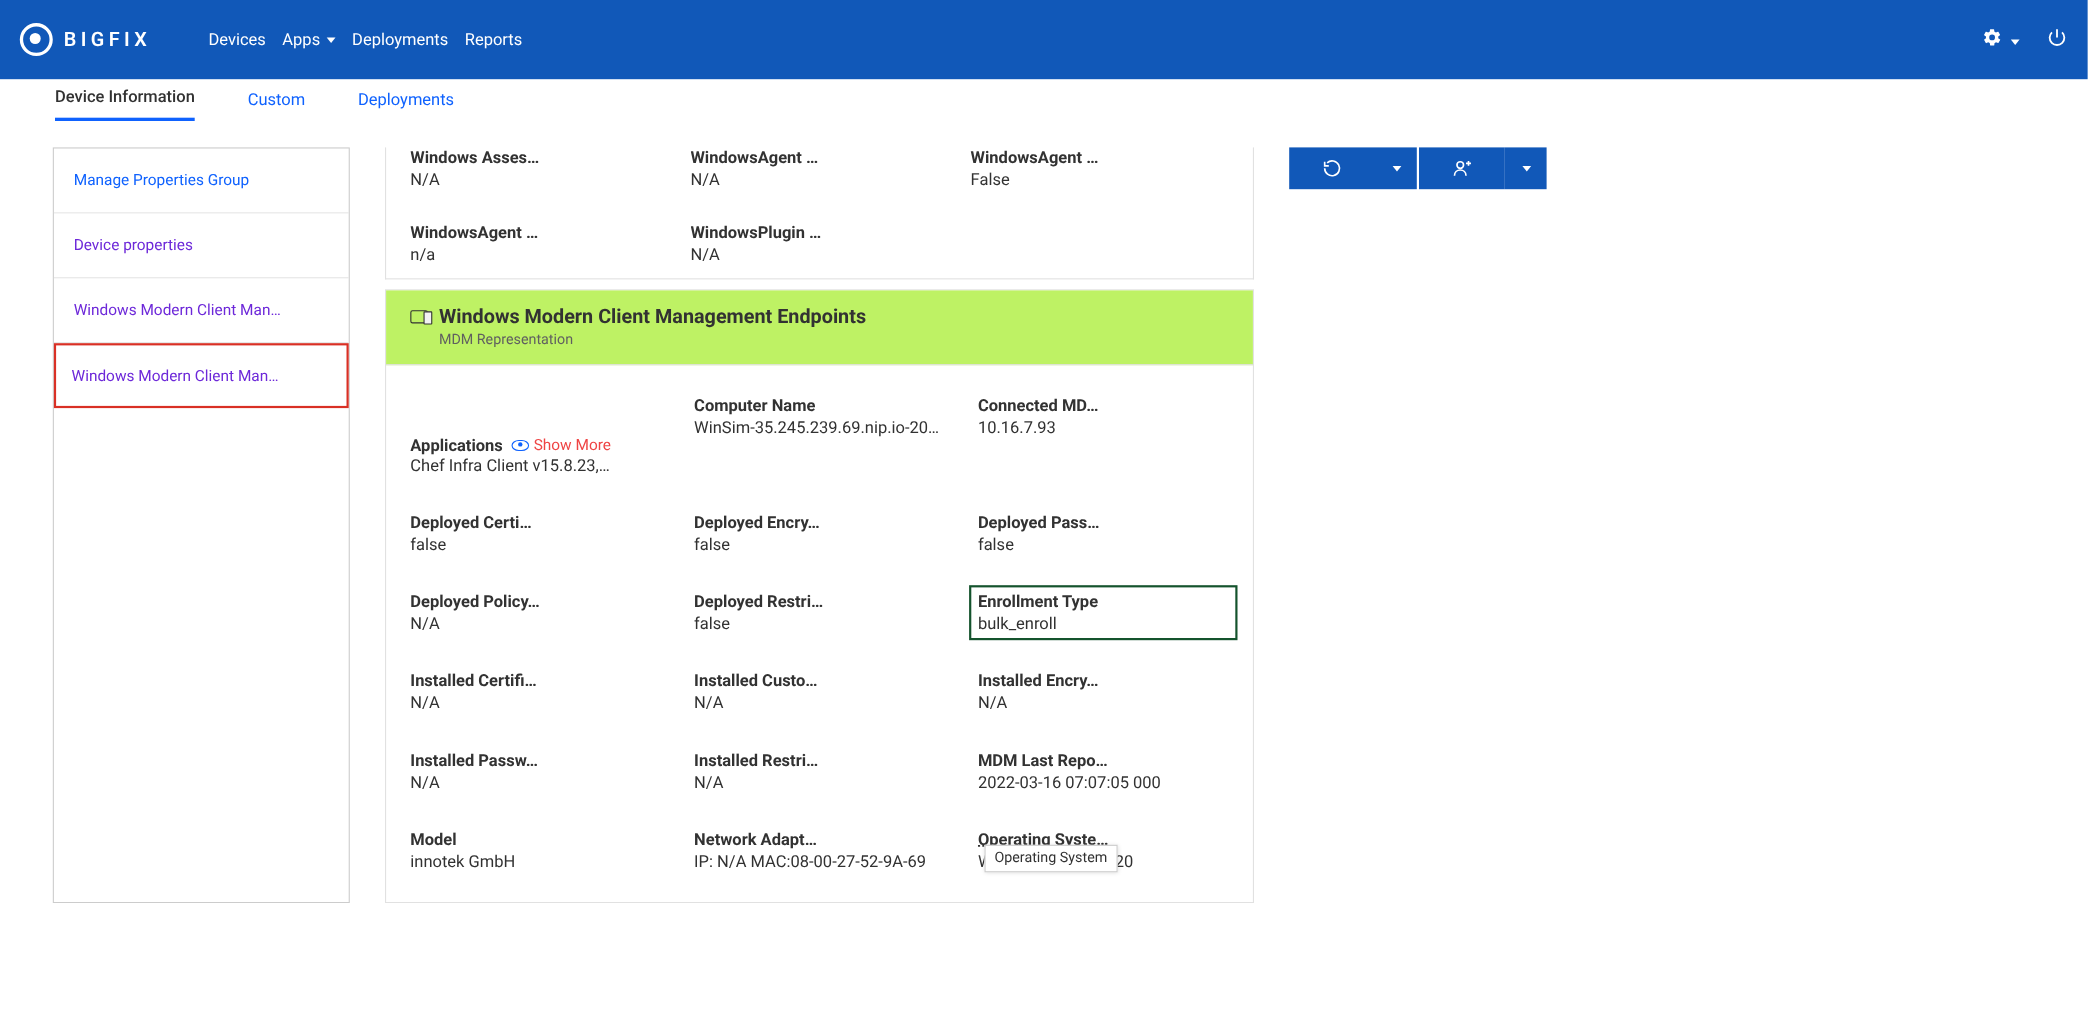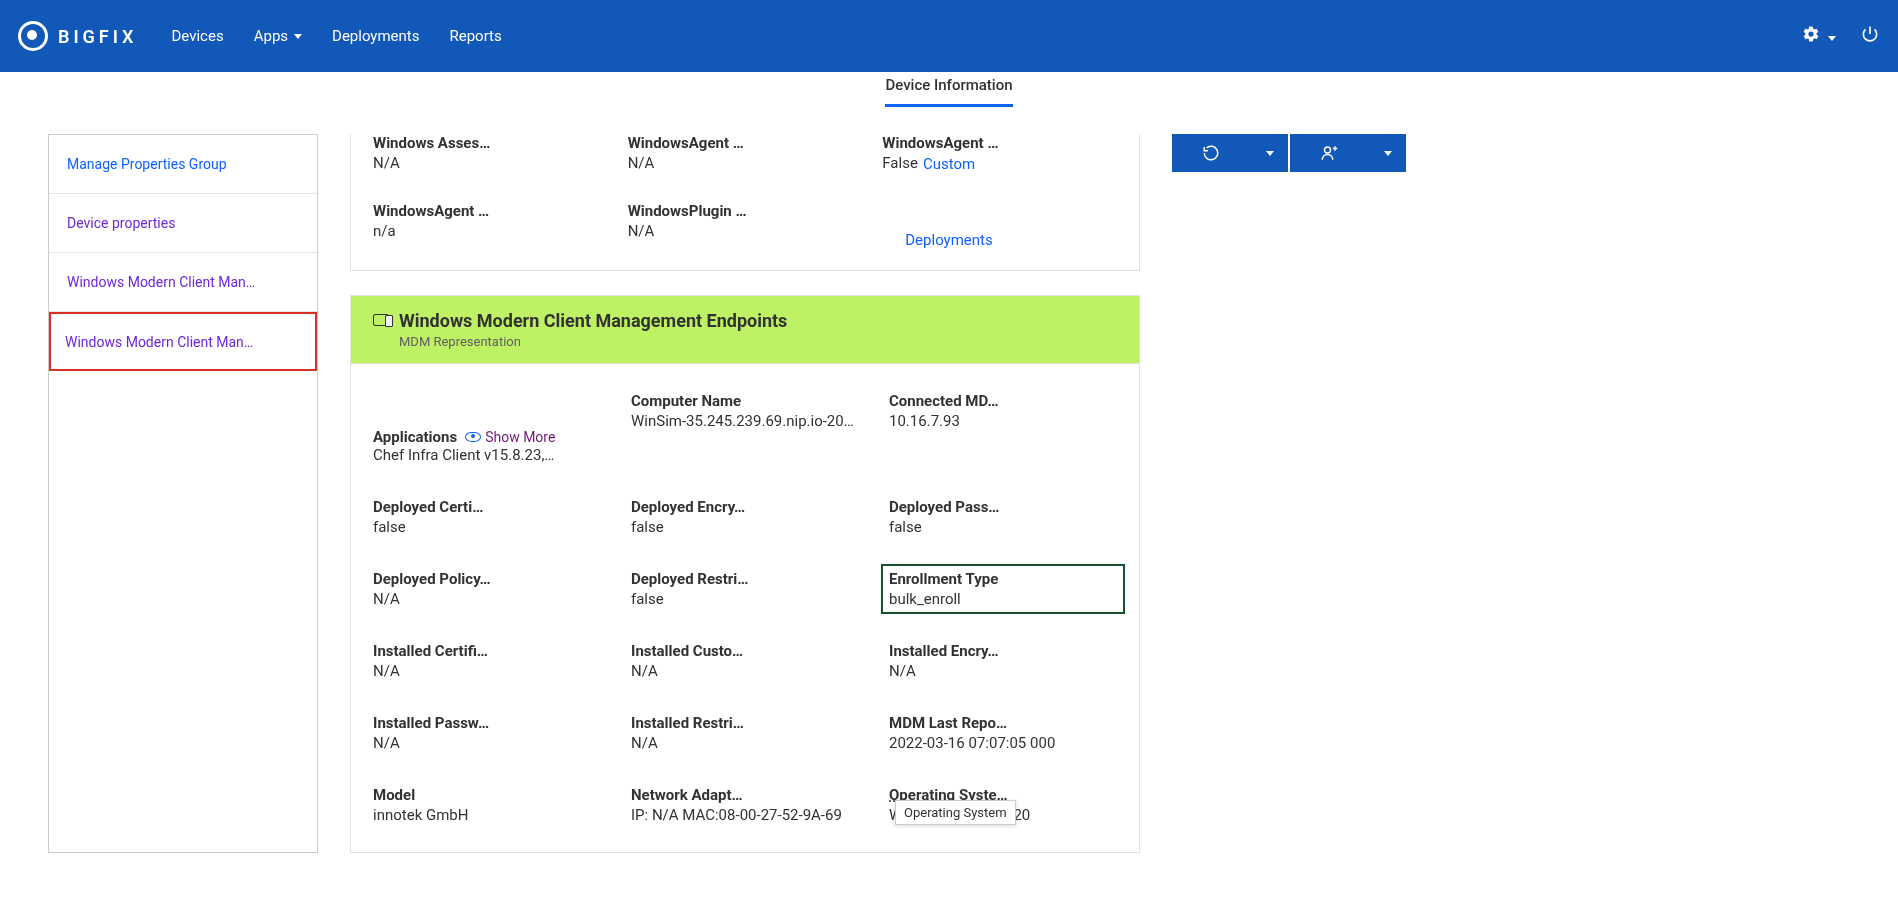--- a/index.html
+++ b/index.html
@@ -3,60 +3,60 @@
   <meta charset="utf-8">
   <style>
     * { margin: 0; padding: 0; box-sizing: border-box; font-family: -apple-system, BlinkMacSystemFont, "Segoe UI", Roboto, Arial, sans-serif; }
     body { background: #ffffff; color: #333; }
     
     
     .topbar { background: #1158b8; height: 72px; display: flex; align-items: center; padding: 0 18px; color: #fff; }
     .logo { display: flex; align-items: center; font-weight: 600; letter-spacing: 4px; font-size: 18px; }
     .logo-circle { width: 30px; height: 30px; border: 3px solid #fff; border-radius: 50%; margin-right: 10px; display: flex; align-items: center; justify-content: center; position: relative; }
     .logo-circle::after { content: ""; width: 10px; height: 10px; background: #fff; border-radius: 50%; position: absolute; top: 6px; left: 6px; }
-    .nav-items { display: flex; margin-left: 34px; gap: 30px; }
+    .nav-items { display: flex; margin-left: 52px; gap: 15px; }
     .nav-item { font-size: 15px; cursor: pointer; display: flex; align-items: center; gap: 4px; }
     .top-right { margin-left: auto; display: flex; align-items: center; gap: 24px; }
     .gear-icon, .power-icon { cursor: pointer; }
     
     .chevron-down { display: inline-block; width: 0; height: 0; border-left: 4px solid transparent; border-right: 4px solid transparent; border-top: 5px solid currentColor; margin-left: 2px; }
     
     
-    .tabs { display: flex; padding: 0 50px; border-bottom: 1px solid #ffffff; height: 38px; align-items: center; gap: 48px; margin-top: 4px; flex-direction: column; }
+    .tabs { display: flex; padding: 0 50px; border-bottom: 1px solid #ffffff; height: 38px; align-items: center; gap: 48px; margin-top: 4px; }
     .tab { font-size: 15px; color: #0f62fe; cursor: pointer; padding-bottom: 10px; }
     .tab.active { color: #323232; font-weight: 500; border-bottom: 3px solid #0f62fe; }
     
     
     .main-wrap { display: flex; padding: 20px 48px 0 48px; gap: 32px; }
     
     
     .sidebar { width: 270px; flex-shrink: 0; border: 1px solid #ccc; }
     .sidebar-header { background: #1158b8; color: #fff; height: 46px; display: flex; align-items: center; padding: 0 18px; font-size: 15px; font-weight: 500; justify-content: space-between; }
     .chev-left { display: inline-block; width: 8px; height: 8px; border-left: 2px solid #fff; border-bottom: 2px solid #fff; transform: rotate(45deg); }
     .sidebar-item { height: 59px; display: flex; align-items: center; padding: 0 18px; font-size: 14px; color: #0f62fe; border-bottom: 1px solid #e5e5e5; cursor: pointer; white-space: nowrap; overflow: hidden; text-overflow: ellipsis; }
     .sidebar-item.plain { color: #6d28d9; }
     .sidebar-item.selected { border-left: 4px solid #1158b8; padding-left: 14px; }
     .red-outline { border: 2px solid #d93025 !important; }
     
     
     .content { flex: 1; max-width: 790px; }
-    .prop-card-top { border: 1px solid #e1e1e1; border-top: none; padding: 0 22px 30px 22px; margin-bottom: 24px; }
+    .prop-card-top { border: 1px solid #e1e1e1; border-top: none; padding: 0 22px 13px 22px; margin-bottom: 9px; }
     .prop-grid { display: grid; grid-template-columns: 1fr 1fr 1fr; gap: 30px 20px; }
     .prop-cell { min-width: 0; }
     .prop-label { font-size: 15px; font-weight: 700; color: #323232; white-space: nowrap; overflow: hidden; text-overflow: ellipsis; margin-bottom: 2px; }
     .prop-value { font-size: 15px; color: #323232; white-space: nowrap; overflow: hidden; text-overflow: ellipsis; }
     
     .section-card { border: 1px solid #e1e1e1; }
     .section-header { background: #bef264; border-bottom: 1px solid #e1e1e1; padding: 14px 22px; display: flex; align-items: flex-start; gap: 10px; }
     .section-title { font-size: 18px; font-weight: 700; color: #323232; line-height: 1.2; }
     .section-sub { font-size: 13px; color: #606060; margin-top: 2px; }
     .section-body { padding: 28px 22px; }
     .section-body .prop-grid { gap: 34px 30px; }
     
-    .show-more { color: #701a75; font-size: 14px; display: inline-flex; align-items: center; gap: 4px; cursor: pointer; }
+    .show-more { color: #ef4444; font-size: 14px; display: inline-flex; align-items: center; gap: 4px; cursor: pointer; }
     .eye-icon { width: 16px; height: 10px; border: 1.5px solid #0f62fe; border-radius: 50%/60%; display: inline-block; position: relative; }
     .eye-icon::after { content: ""; position: absolute; width: 4px; height: 4px; background: #0f62fe; border-radius: 50%; top: 1.5px; left: 4.5px; }
     
     .red-box { border: 2px solid #14532d; padding: 4px 6px; margin: -6px -8px; }
     
     
     .actions { display: flex; gap: 2px; }
     .btn { background: #1158b8; color: #fff; height: 38px; display: flex; align-items: center; justify-content: center; cursor: pointer; }
     .btn-main { width: 78px; }
     .btn-drop { width: 38px; }

